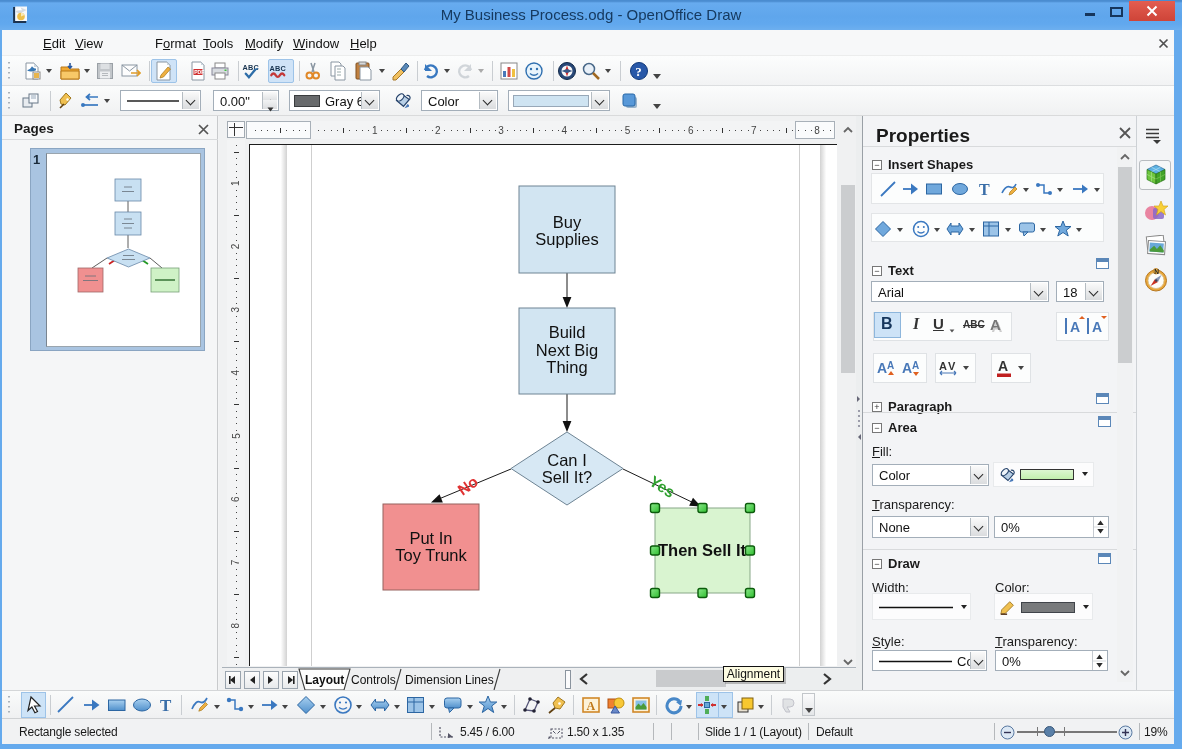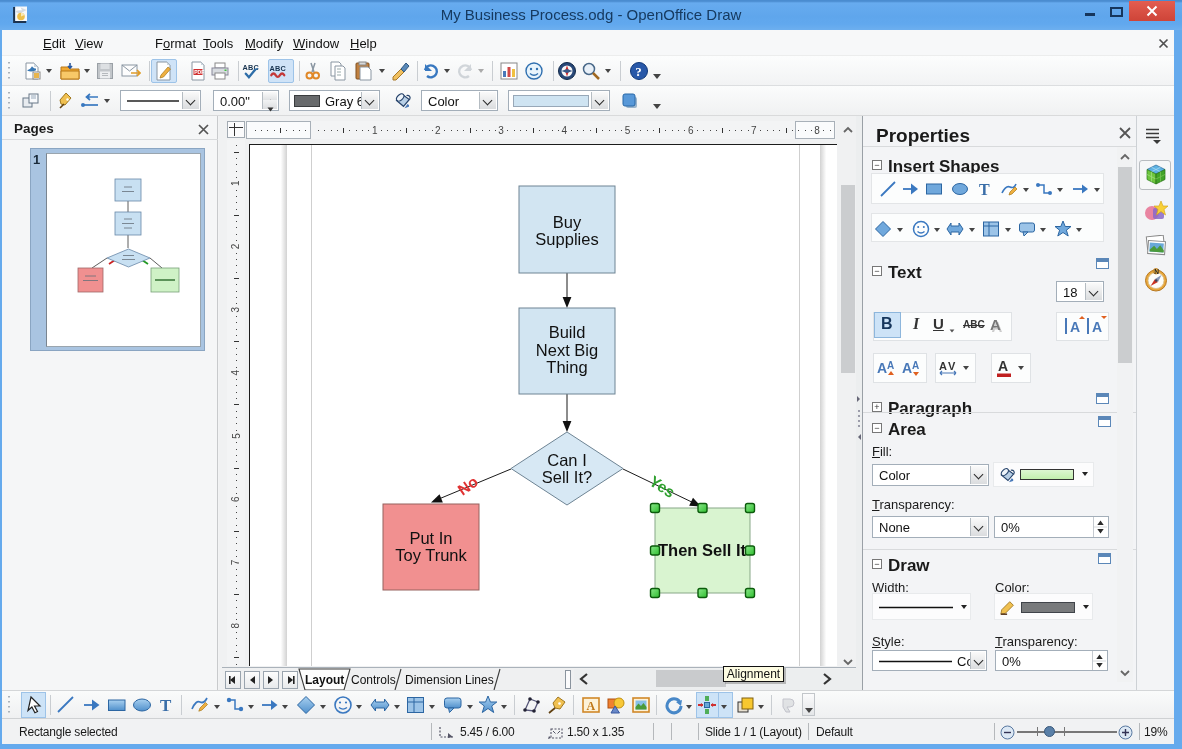--- a/index.html
+++ b/index.html
@@ -23,21 +23,21 @@
   
   .combo { position:absolute; background:#fff; border:1px solid #a3aeb9; }
   .combo .cbtn { position:absolute; right:1px; top:1px; bottom:1px; width:17px;
      background:linear-gradient(#fafafa,#dadcde); border-left:1px solid #b5bcc2; }
   .cbtn:after { content:""; position:absolute; left:4px; top:4.5px; width:6px; height:6px; border-right:1.7px solid #2a2a2a; border-bottom:1.7px solid #2a2a2a; transform:rotate(45deg); }
   .spin { position:absolute; background:#fff; border:1px solid #a3aeb9; }
   
   #pages { left:2px; top:116px; width:216px; height:574px; background:#f5f6f7; border-right:1px solid #c8cacc; }
   
   #props { left:863px; top:116px; width:311px; height:574px; background:#f3f4f6; }
-  .sechead { position:absolute; font-size:17px; font-weight:bold; color:#1a1a1a; }
+  .sechead { position:absolute; font-size:13px; font-weight:bold; color:#1a1a1a; }
   .togglebox { position:absolute; width:10px; height:10px; border:1px solid #777; background:#fff; font-size:9px; line-height:8px; text-align:center; color:#333;}
   .lbl { position:absolute; font-size:13px; color:#1a1a1a; }
   .lbl u { text-decoration:underline; }
   .dlgico { position:absolute; width:13px; height:11px; border:1px solid #5b87b8; background:#fff; }
   .dlgico:before { content:""; position:absolute; left:0; top:0; right:0; height:3px; background:#5b87b8; }
   
   #statusbar { left:2px; top:718px; width:1172px; height:26px; background:#f1f2f3; border-top:1px solid #cfd1d3; font-size:12px; letter-spacing:-0.2px; color:#1a1a1a;}
   #bottombar { left:2px; top:690px; width:1172px; height:28px; background:linear-gradient(#fafbfb,#eff0f1); border-top:1px solid #d4d6d8; }
   .ssep { position:absolute; top:4px; width:1px; height:17px; background:#b5b8bb; }
   .stxt { position:absolute; top:6px; }
@@ -669,20 +669,24 @@
     </svg>
 <span class="darr" style="left:177px;top:112px;border-top-color:#444"></span>
 <svg class="abs" style="left:191px;top:104px" width="18" height="18">
       <polygon points="9,1 11.2,6.5 17,6.5 12.4,10.2 14.2,16 9,12.5 3.8,16 5.6,10.2 1,6.5 6.8,6.5" fill="#70a8dc" stroke="#2c66a2"></polygon>
     </svg>
 <span class="darr" style="left:213px;top:112px;border-top-color:#444"></span>
 
 <span class="togglebox" style="left:9px;top:150px">−</span>
 <span class="sechead" style="left:25px;top:147px">Text</span>
 <span class="dlgico" style="left:233px;top:142px"></span>
+<div class="combo" style="left:8px;top:165px;width:178px;height:21px">
+      <span class="abs" style="left:6px;top:3px;font-size:13px;color:#111">Arial</span>
+      <span class="cbtn"></span>
+    </div>
 <div class="combo" style="left:193px;top:165px;width:48px;height:21px">
       <span class="abs" style="left:6px;top:3px;font-size:13px;color:#111">18</span>
       <span class="cbtn"></span>
     </div>
 <div class="abs" style="left:10px;top:196px;width:139px;height:29px;background:#fcfdfd;border:1px solid #dfe2e5"></div>
 <div class="abs" style="left:11px;top:196px;width:27px;height:26px;background:#cde3f7;border:1px solid #8db6dc"></div>
 <span class="abs" style="left:18px;top:199px;font-size:16px;font-weight:bold;color:#16365c">B</span>
 <span class="abs" style="left:50px;top:199px;font-size:16px;font-style:italic;color:#333;font-family:'Liberation Serif',serif"><b>I</b></span>
 <span class="abs" style="left:70px;top:199px;font-size:15px;text-decoration:underline;color:#333"><b>U</b></span>
 <span class="darr" style="left:86px;top:213px;border-top-color:#555;transform:scale(0.8)"></span>

